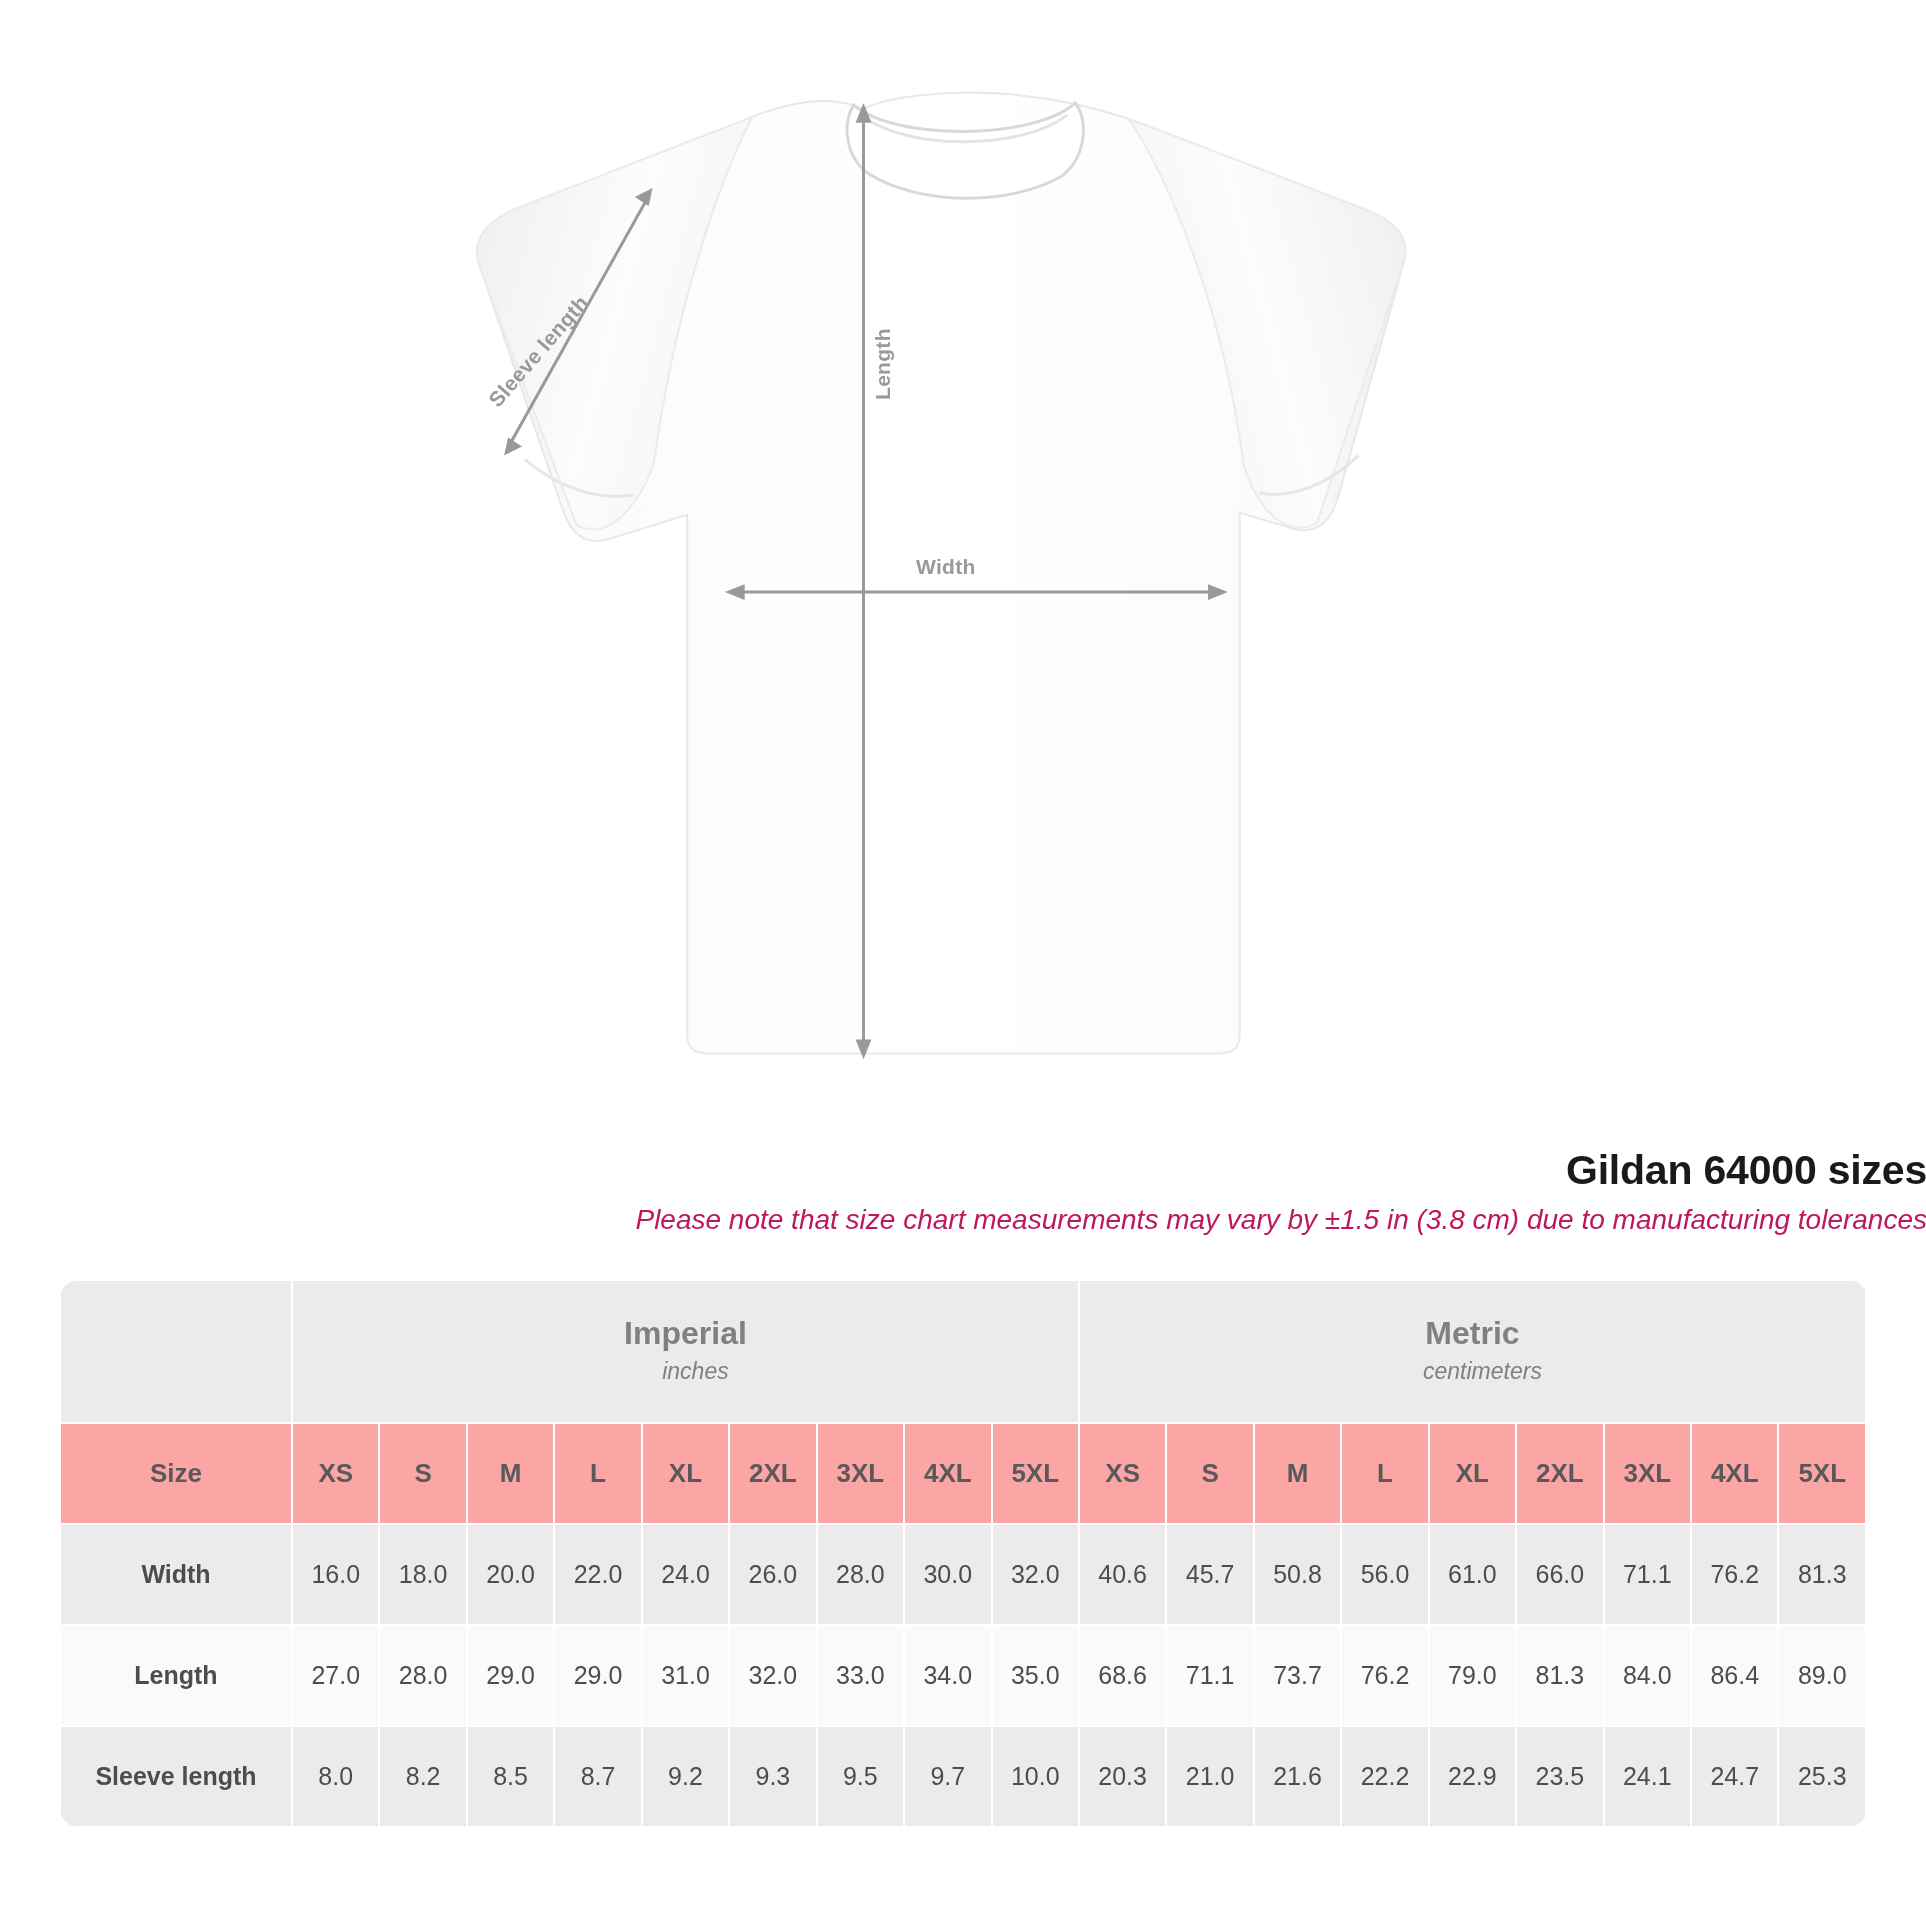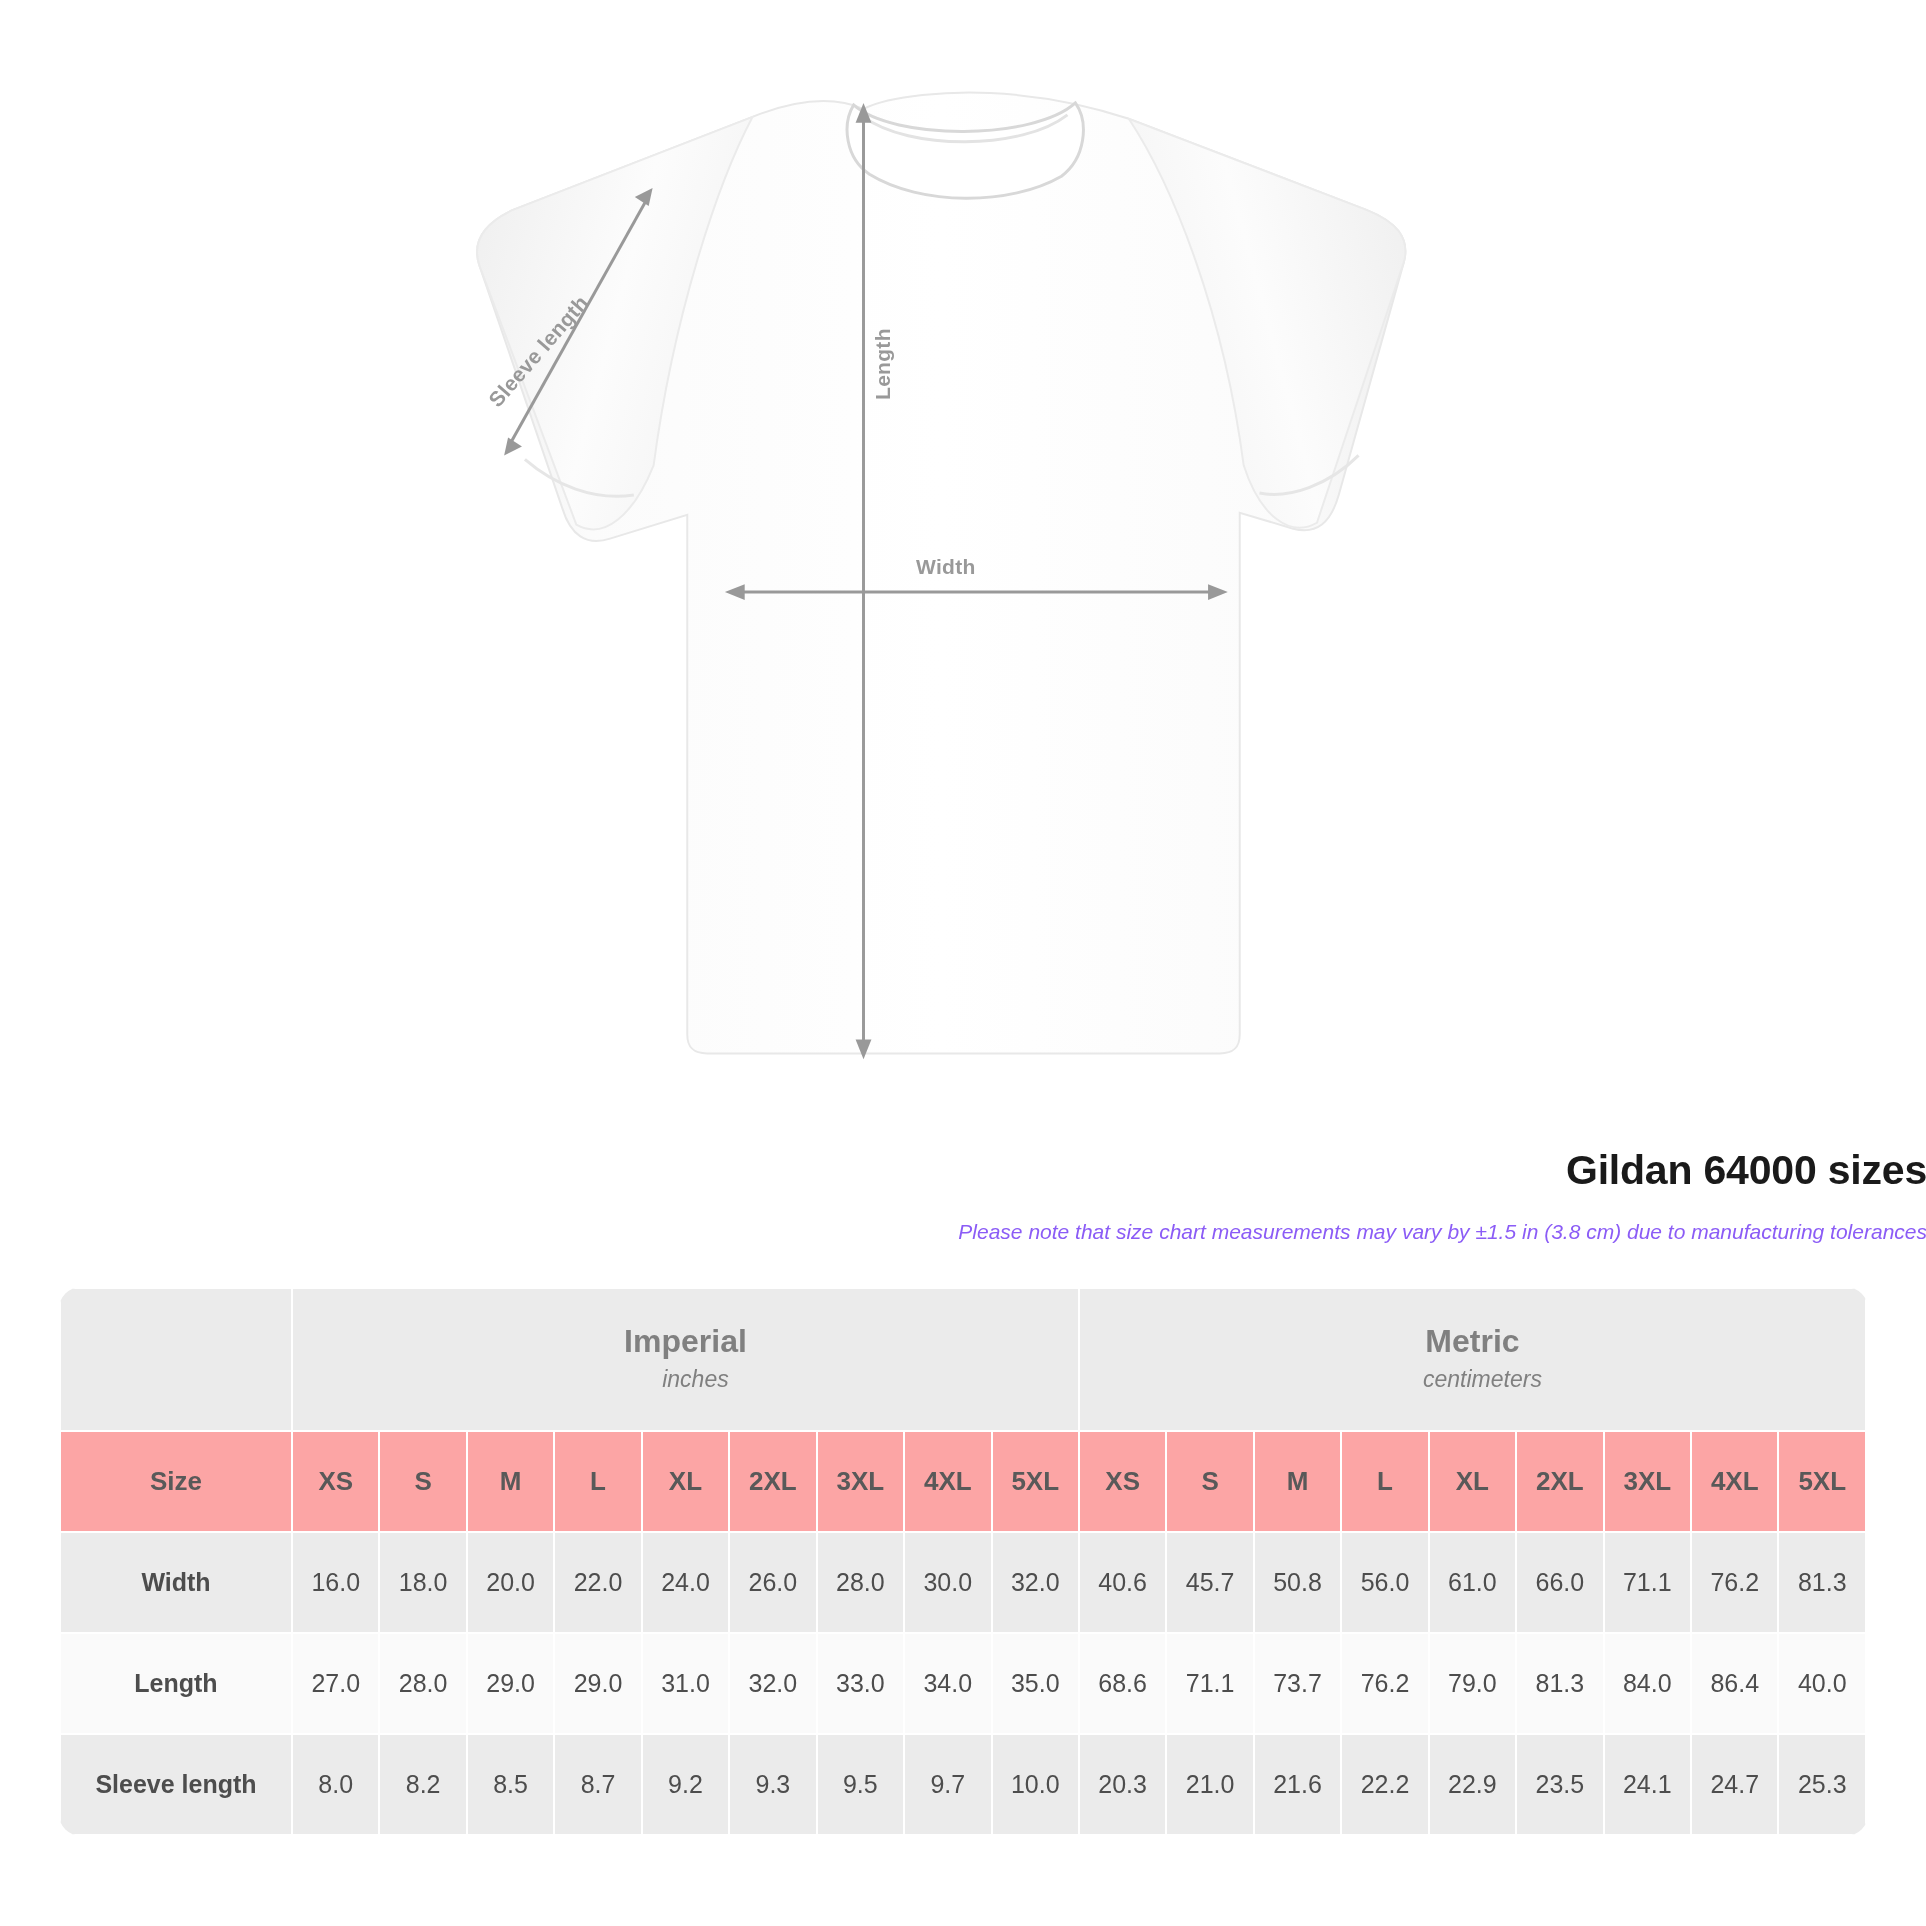--- a/index.html
+++ b/index.html
@@ -63,24 +63,24 @@
     margin-top: 53px;
   }
   .chart-title {
     font-size: 41px;
     font-weight: bold;
     color: #1a1a1a;
     margin: 0;
     letter-spacing: -0.2px;
   }
   .chart-note {
-    font-size: 21px;
+    font-size: 28px;
     font-style: italic;
-    color: #8b5cf6;
-    margin-top: 26px;
+    color: #be185d;
+    margin-top: 10px;
   }
 
   
   .table-wrap {
     margin: 43px 59px 0 59px;
     border-radius: 22px;
     overflow: hidden;
   }
   table.size-table {
     border-collapse: collapse;
@@ -295,21 +295,21 @@
             <td>34.0</td>
             <td>35.0</td>
             <td>68.6</td>
             <td>71.1</td>
             <td>73.7</td>
             <td>76.2</td>
             <td>79.0</td>
             <td>81.3</td>
             <td>84.0</td>
             <td>86.4</td>
-            <td>40.0</td>
+            <td>89.0</td>
           </tr>
           <tr class="r-alt">
             <td class="row-head first-col-cell">Sleeve length</td>
             <td>8.0</td>
             <td>8.2</td>
             <td>8.5</td>
             <td>8.7</td>
             <td>9.2</td>
             <td>9.3</td>
             <td>9.5</td>

